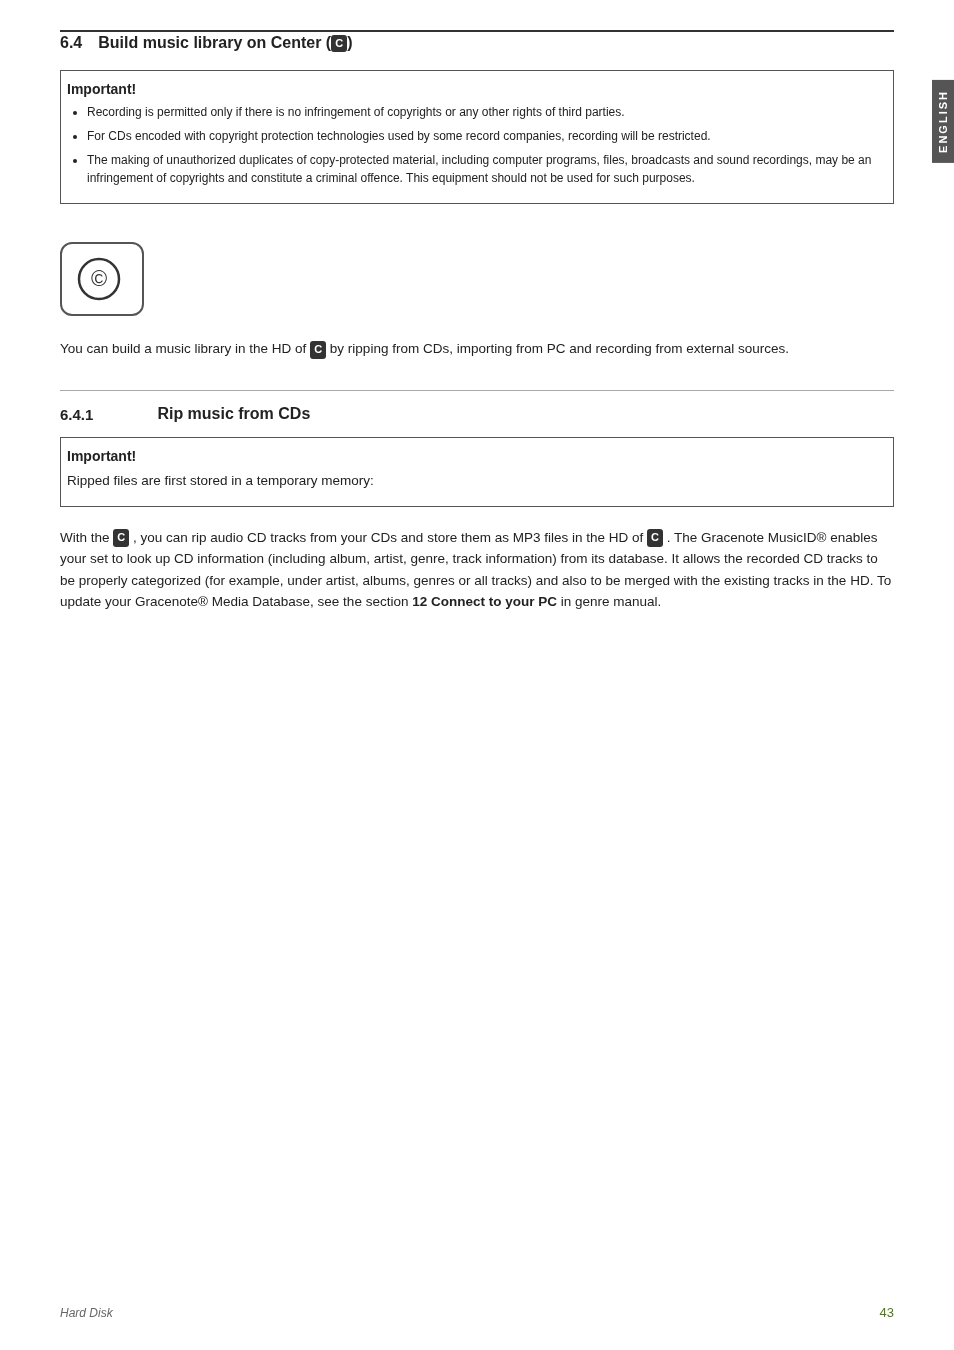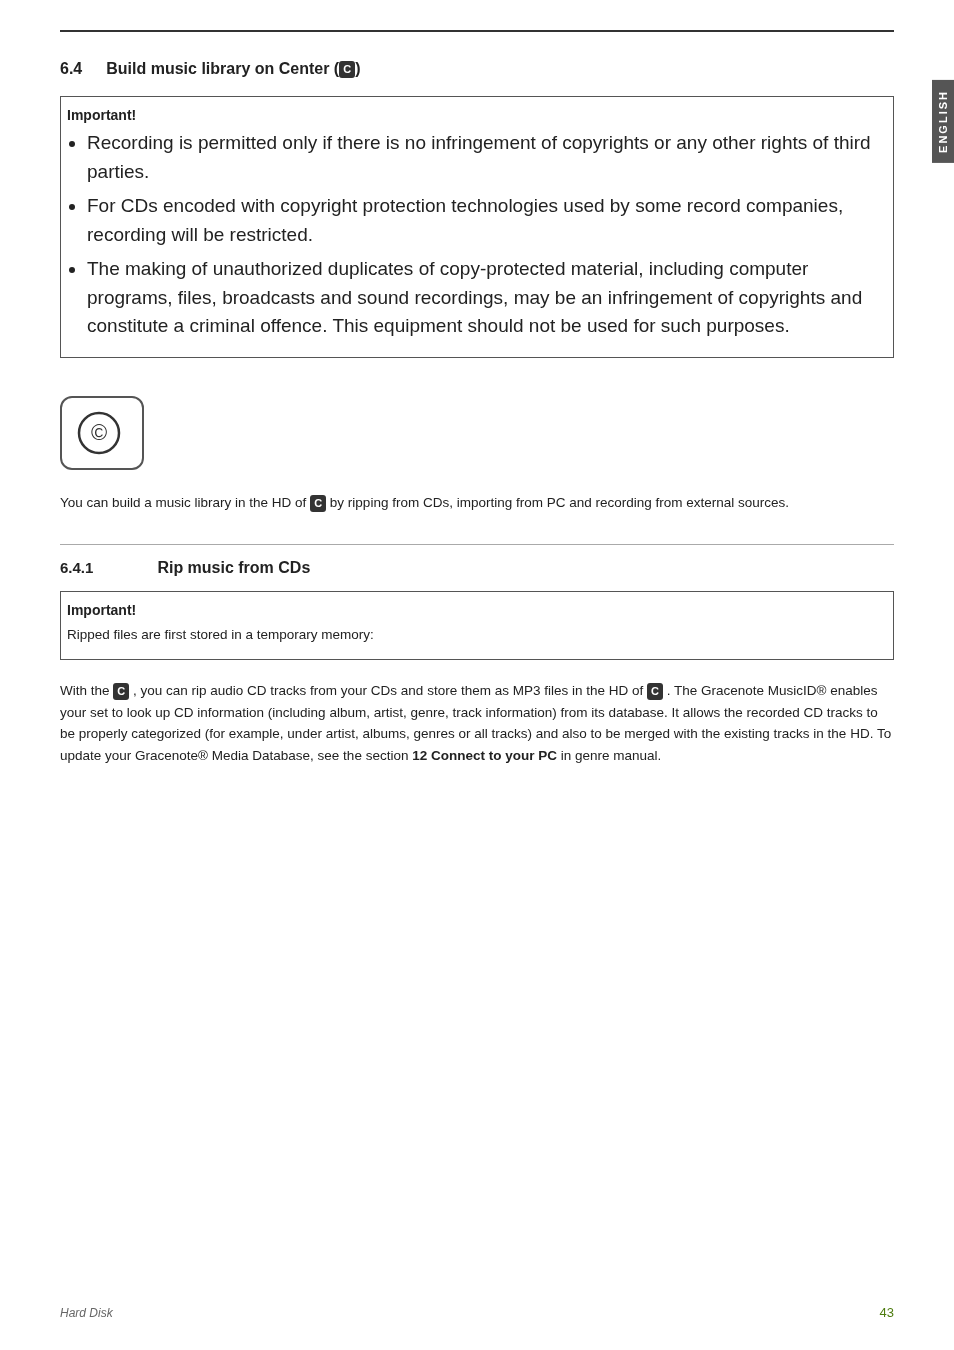--- a/index.html
+++ b/index.html
@@ -33,25 +33,25 @@
       font-size: 11px;
       font-weight: bold;
       letter-spacing: 2px;
       padding: 10px 5px;
       text-transform: uppercase;
     }
 
     
     .section-header {
       border-top: 2px solid #333;
-      padding-top: 28px;
+      padding-top: 2px;
       margin-bottom: 18px;
       display: flex;
       align-items: center;
-      gap: 24px;
+      gap: 16px;
     }
 
     .section-number {
       font-size: 16px;
       font-weight: bold;
       white-space: nowrap;
     }
 
     .section-title {
       font-size: 16px;
@@ -85,21 +85,21 @@
     }
 
     .important-box ul {
       list-style: disc;
       padding-left: 20px;
     }
 
     .important-box ul li {
       margin-bottom: 6px;
       line-height: 1.5;
-      font-size: 19px;
+      font-size: 12px;
     }
 
     .important-box p {
       font-size: 13.5px;
       line-height: 1.6;
       margin-bottom: 4px;
     }
 
     
     .responsible-box {

